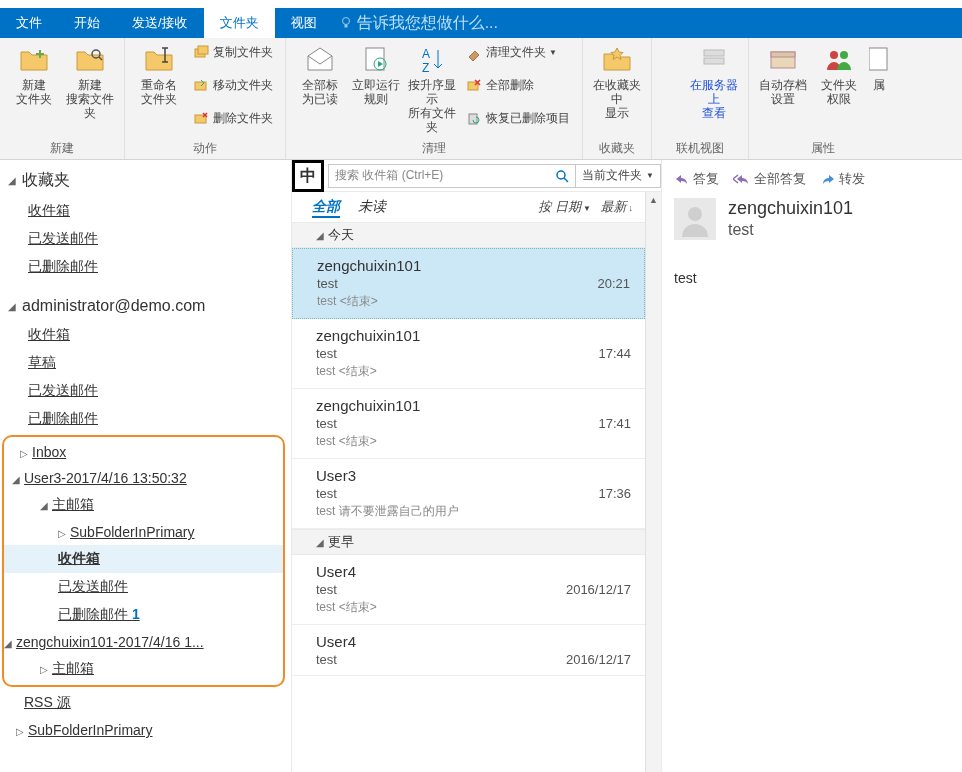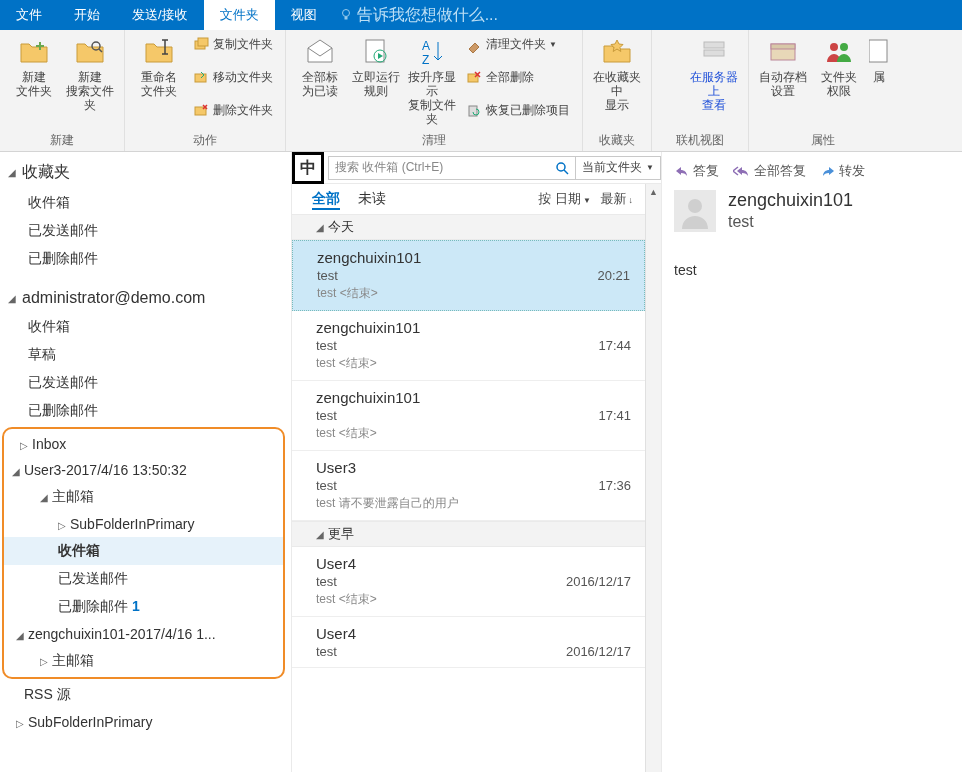--- a/index.html
+++ b/index.html
@@ -1,19 +1,19 @@
 <!DOCTYPE html>
 <html><head>
 <meta charset="utf-8">
 <style>
 * { margin: 0; padding: 0; box-sizing: border-box; font-family: "Microsoft YaHei", "Segoe UI", sans-serif; }
 body { background: #fff; font-size: 13px; color: #333; width: 962px; height: 772px; overflow: hidden; position: relative; }
 
 
-.menubar { background: #0072c6; height: 30px; display: flex; align-items: center; color: #fff; font-size: 13px; }
+.menubar { background: #0072c6; height: 30px; display: flex; align-items: center; color: #fff; font-size: 13px; margin-top: 8px; }
 .menubar .item { padding: 0 16px; height: 100%; display: flex; align-items: center; cursor: pointer; }
 .menubar .item.active { background: #fff; color: #0072c6; }
 .menubar .tell { display: flex; align-items: center; padding-left: 6px; color: #bcdff5; font-size: 16px; }
 .menubar .bulb { margin-right: 4px; opacity: 0.8; }
 
 
 .ribbon { height: 122px; background: #f3f3f3; display: flex; border-bottom: 1px solid #d4d4d4; }
 .rgroup { border-right: 1px solid #e0e0e0; padding: 4px 8px 2px 8px; display: flex; flex-direction: column; }
 .rgroup .buttons { flex: 1; display: flex; align-items: flex-start; gap: 4px; }
 .rgroup .glabel { text-align: center; font-size: 12px; color: #666; padding-top: 2px; }
@@ -25,36 +25,36 @@
 .disabled { color: #1d4ed8; margin-left: 28px; }
 .disabled svg * { stroke: #bbb !important; fill: #ddd !important; }
 
 
 .content { display: flex; height: calc(772px - 152px); }
 
 
 .nav { width: 292px; border-right: 1px solid #eaeaea; overflow: hidden; padding-top: 4px; }
 .nav .hdr { display: flex; align-items: center; padding: 6px 10px 6px 8px; font-size: 16px; color: #333; cursor: pointer; }
 .nav .hdr .tri { width: 10px; display: inline-block; font-size: 10px; color: #666; margin-right: 4px; }
-.nav .nitem { padding: 5px 4px 5px 28px; font-size: 14px; color: #333; cursor: pointer; }
+.nav .nitem { padding: 5px 4px 5px 28px; font-size: 14px; color: #333; cursor: pointer; text-decoration: underline; }
 .nav .nitem.sub1 { padding-left: 36px; }
 .nav .nitem.sub2 { padding-left: 54px; }
 .nav .nitem.bold { font-weight: bold; }
 .nav .nitem.sel { background: #e6f2fa; }
 .tri2 { font-size: 10px; color: #666; margin-right: 2px; display: inline-block; width: 10px; }
 .highlight-box { border: 2px solid #f08c28; border-radius: 10px; margin: 2px 6px 2px 2px; padding: 2px 0; }
 .blue-count { color: #0072c6; font-weight: bold; }
 
 
 .mid { width: 370px; border-right: 1px solid #eaeaea; position: relative; }
 .zhong-badge { position: absolute; left: 0; top: 0; width: 32px; height: 32px; border: 3px solid #000; background: #fff; display: flex; align-items: center; justify-content: center; font-size: 16px; font-weight: bold; z-index: 5; }
 .search-row { display: flex; align-items: center; height: 32px; border-bottom: 1px solid #eaeaea; padding-left: 36px; }
 .search-box { flex: 1; border: 1px solid #c9c9c9; height: 24px; display: flex; align-items: center; padding: 0 6px; color: #888; font-size: 12px; justify-content: space-between; }
 .scope { border: 1px solid #c9c9c9; border-left: none; height: 24px; display: flex; align-items: center; padding: 0 6px; font-size: 12px; color: #444; }
-.filter-row { display: flex; align-items: center; justify-content: space-between; padding: 6px 12px 6px 20px; font-size: 14px; }
+.filter-row { display: flex; align-items: center; justify-content: space-between; padding: 6px 12px 6px 20px; font-size: 14px; font-style: italic; }
 .filter-row .left span { margin-right: 14px; cursor: pointer; }
 .filter-row .left .active { color: #0072c6; font-weight: 600; border-bottom: 2px solid #0072c6; padding-bottom: 2px; }
 .filter-row .right { color: #444; font-size: 13px; }
 .group-hdr { background: #f3f3f3; padding: 3px 10px 3px 24px; font-size: 13px; color: #333; border-top: 1px solid #eaeaea; border-bottom: 1px solid #eaeaea; }
 .msg { padding: 8px 14px 8px 24px; border-bottom: 1px solid #eee; cursor: pointer; position: relative; }
 .msg.sel { background: #cce8f7; border: 1px dotted #7bb; }
 .msg .from { font-size: 15px; color: #333; }
 .msg .subj-row { display: flex; justify-content: space-between; font-size: 13px; color: #555; margin-top: 2px; }
 .msg .preview { font-size: 12px; color: #888; margin-top: 2px; }
 .scrollbar { position: absolute; right: 0; top: 32px; width: 16px; bottom: 0; background: #f3f3f3; border-left: 1px solid #e0e0e0; }
@@ -191,21 +191,21 @@
       </div>
       <div class="rbtn-lg">
         <span class="ico">
             <svg width="32" height="32" viewBox="0 0 32 32">
               <text x="6" y="14" font-size="12" fill="#0072c6">A</text>
               <text x="6" y="28" font-size="12" fill="#0072c6">Z</text>
               <path d="M22 6v18l-4-4M22 24l4-4" stroke="#0072c6" fill="none"></path>
             </svg>
           </span>
         <span style="white-space:pre-line">按升序显示
-复制文件夹</span>
+所有文件夹</span>
       </div>
       <div class="rbtn-sm-col">
         <div class="rbtn-sm">
           <span class="ico">
               <svg width="16" height="16">
                 <path d="M3 12l6-6 4 4-6 6z" fill="#c96" stroke="#a74"></path>
               </svg>
             </span>
           <span>清理文件夹</span>
             <span style="margin-left:3px;font-size:8px">▼</span>
@@ -324,21 +324,21 @@
     <div class="nitem">已删除邮件</div>
 
     <div class="highlight-box">
       <div class="nitem" style="padding-left:16px"><span class="tri2">▷</span><span>Inbox</span></div>
       <div class="nitem" style="padding-left:8px"><span class="tri2">◢</span><span>User3-2017/4/16 13:50:32</span></div>
       <div class="nitem sub1"><span class="tri2">◢</span><span>主邮箱</span></div>
       <div class="nitem sub2"><span class="tri2">▷</span><span>SubFolderInPrimary</span></div>
       <div class="nitem sub2 bold sel">收件箱</div>
       <div class="nitem sub2">已发送邮件</div>
       <div class="nitem sub2"><span>已删除邮件</span> <span class="blue-count">1</span></div>
-      <div class="nitem" style="padding-left:12px"><span class="tri2">◢</span><span>zengchuixin101-2017/4/16 1...</span></div>
+      <div class="nitem" style="padding-left:0"><span class="tri2">◢</span><span>zengchuixin101-2017/4/16 1...</span></div>
       <div class="nitem sub1"><span class="tri2">▷</span><span>主邮箱</span></div>
     </div>
     <div class="nitem" style="padding-left:24px">RSS 源</div>
     <div class="nitem" style="padding-left:16px"><span class="tri2">▷</span><span>SubFolderInPrimary</span></div>
   </div>
 
   <div class="mid">
     <div class="zhong-badge">中</div>
     <div class="search-row">
       <div class="search-box">

